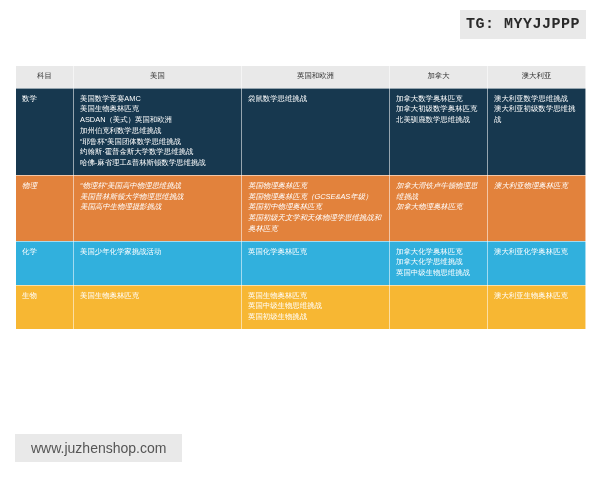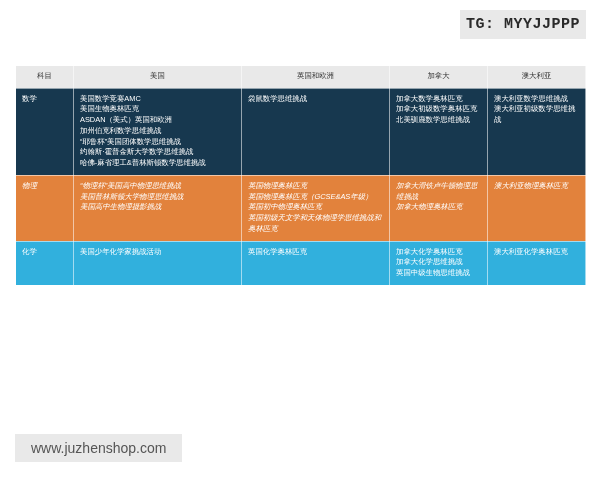--- a/index.html
+++ b/index.html
@@ -177,17 +177,36 @@
           </td>
         <td class="cell-lines">
             <div>加拿大化学奥林匹克</div>
             <div>加拿大化学思维挑战</div>
             <div>英国中级生物思维挑战</div>
           </td>
         <td class="cell-lines">
             <div>澳大利亚化学奥林匹克</div>
           </td>
       </tr>
+      <tr class="r-bio">
+        <td class="sub">
+            <div>生物</div>
+          </td>
+        <td class="cell-lines">
+            <div>美国生物奥林匹克</div>
+          </td>
+        <td class="cell-lines">
+            <div>英国生物奥林匹克</div>
+            <div>英国中级生物思维挑战</div>
+            <div>英国初级生物挑战</div>
+          </td>
+        <td class="cell-lines empty">
+            <div></div>
+          </td>
+        <td class="cell-lines">
+            <div>澳大利亚生物奥林匹克</div>
+          </td>
+      </tr>
     </tbody>
   </table>
 </div>
 
 <div class="watermark">www.juzhenshop.com</div>
 
 </body></html>

